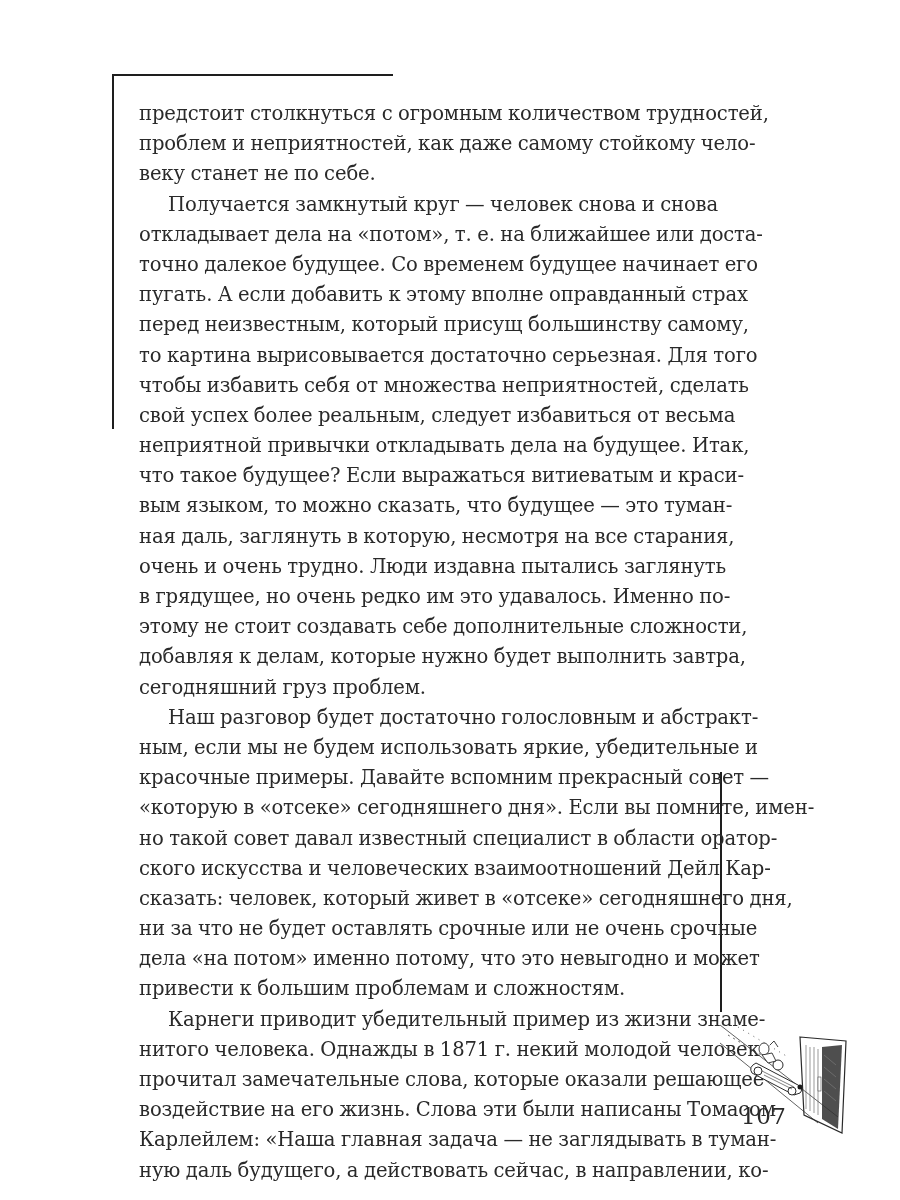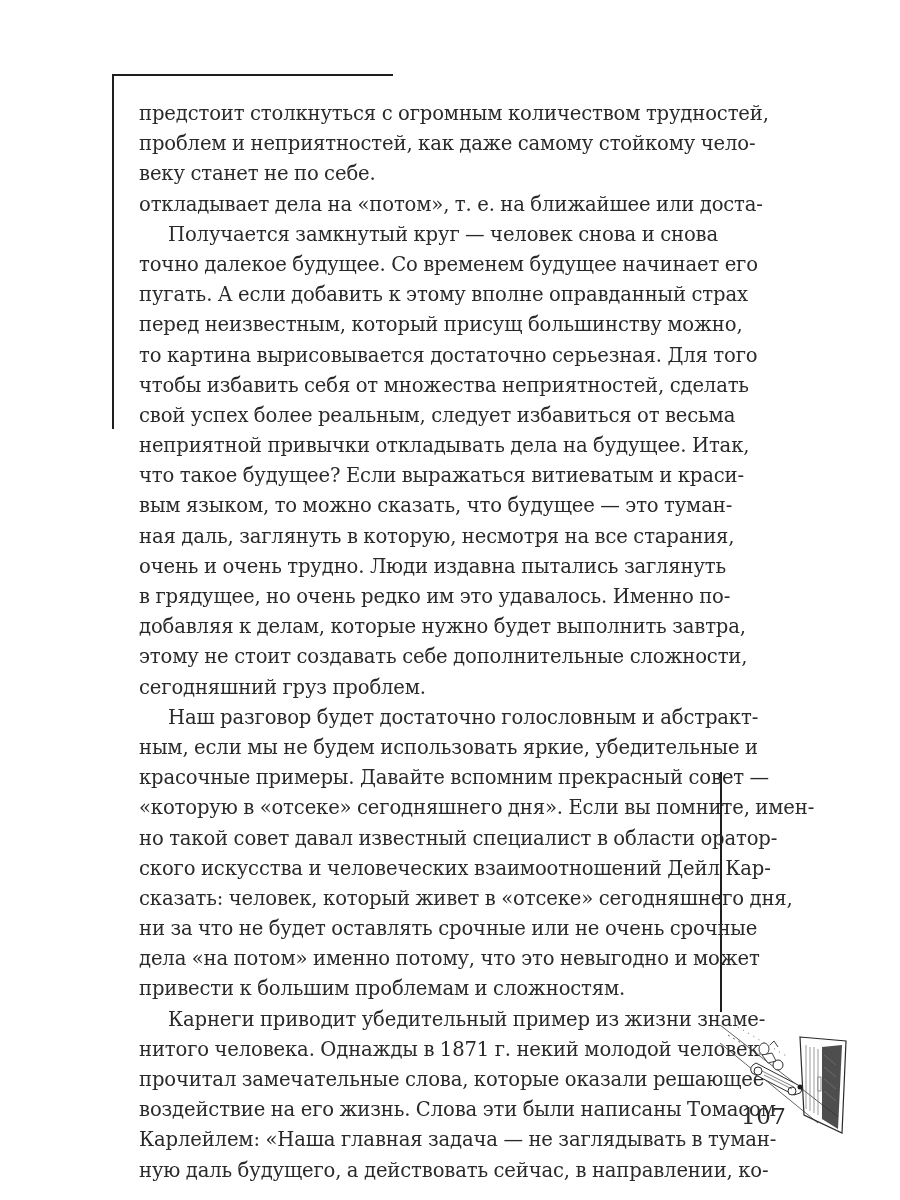--- a/index.html
+++ b/index.html
@@ -93,36 +93,36 @@
   <div class="rule-left"></div>
   <div class="rule-right"></div>
 
   <div class="text-block" id="text-block">
     <p>
       <span class="line">предстоит столкнуться с огромным количеством трудностей,</span>
       <span class="line">проблем и неприятностей, как даже самому стойкому чело-</span>
       <span class="line last">веку станет не по себе.</span>
     </p>
     <p>
+      <span class="line indent">Получается замкнутый круг — человек снова и снова</span>
       <span class="line">откладывает дела на «потом», т. е. на ближайшее или доста-</span>
-      <span class="line indent">Получается замкнутый круг — человек снова и снова</span>
       <span class="line">точно далекое будущее. Со временем будущее начинает его</span>
       <span class="line">пугать. А если добавить к этому вполне оправданный страх</span>
-      <span class="line">перед неизвестным, который присущ большинству можно,</span>
+      <span class="line">перед неизвестным, который присущ большинству самому,</span>
       <span class="line">то картина вырисовывается достаточно серьезная. Для того</span>
       <span class="line">чтобы избавить себя от множества неприятностей, сделать</span>
       <span class="line">свой успех более реальным, следует избавиться от весьма</span>
       <span class="line">неприятной привычки откладывать дела на будущее. Итак,</span>
       <span class="line">что такое будущее? Если выражаться витиеватым и краси-</span>
       <span class="line">вым языком, то можно сказать, что будущее — это туман-</span>
       <span class="line">ная даль, заглянуть в которую, несмотря на все старания,</span>
       <span class="line">очень и очень трудно. Люди издавна пытались заглянуть</span>
       <span class="line">в грядущее, но очень редко им это удавалось. Именно по-</span>
+      <span class="line">этому не стоит создавать себе дополнительные сложности,</span>
       <span class="line">добавляя к делам, которые нужно будет выполнить завтра,</span>
-      <span class="line">этому не стоит создавать себе дополнительные сложности,</span>
       <span class="line last">сегодняшний груз проблем.</span>
     </p>
     <p>
       <span class="line indent">Наш разговор будет достаточно голословным и абстракт-</span>
       <span class="line">ным, если мы не будем использовать яркие, убедительные и</span>
       <span class="line">красочные примеры. Давайте вспомним прекрасный совет —</span>
       <span class="line">«которую в «отсеке» сегодняшнего дня». Если вы помните, имен-</span>
       <span class="line">но такой совет давал известный специалист в области ора­тор-</span>
       <span class="line">ского искусства и человеческих взаимоотношений Дейл Кар-</span>
       <span class="line">сказать: человек, который живет в «отсеке» сегодняшнего дня,</span>

